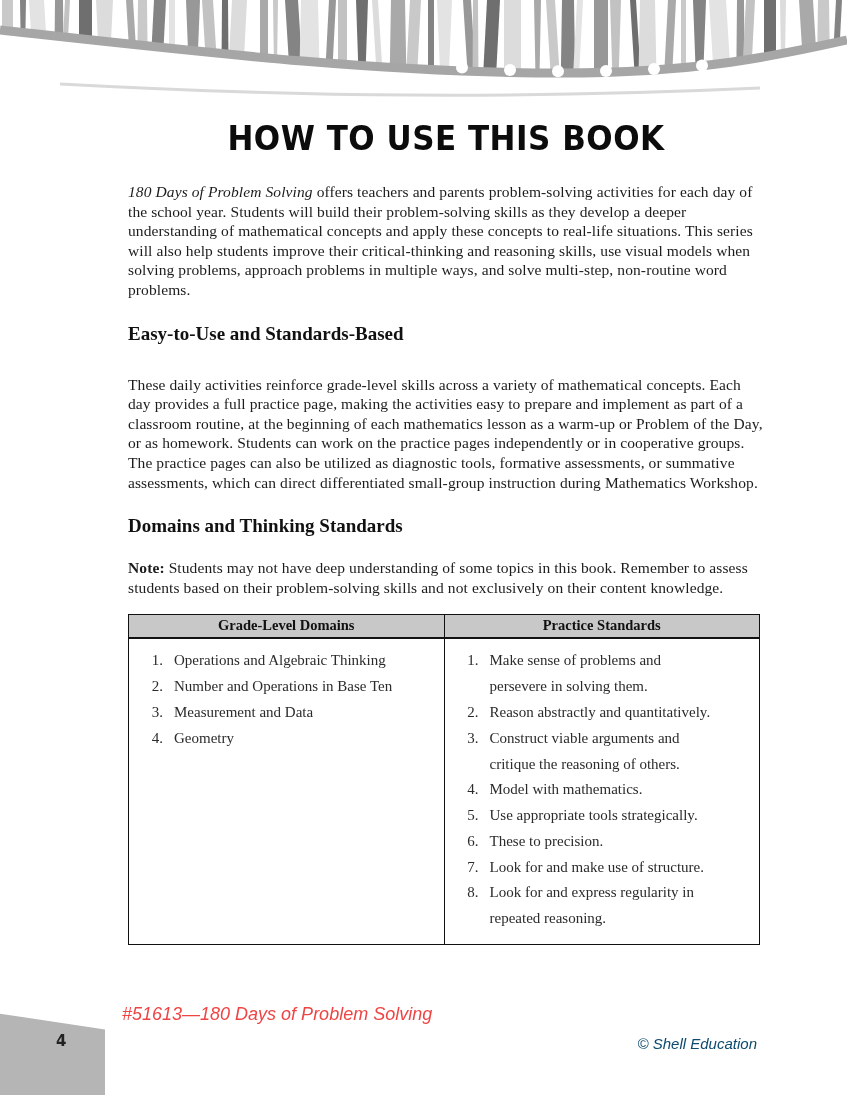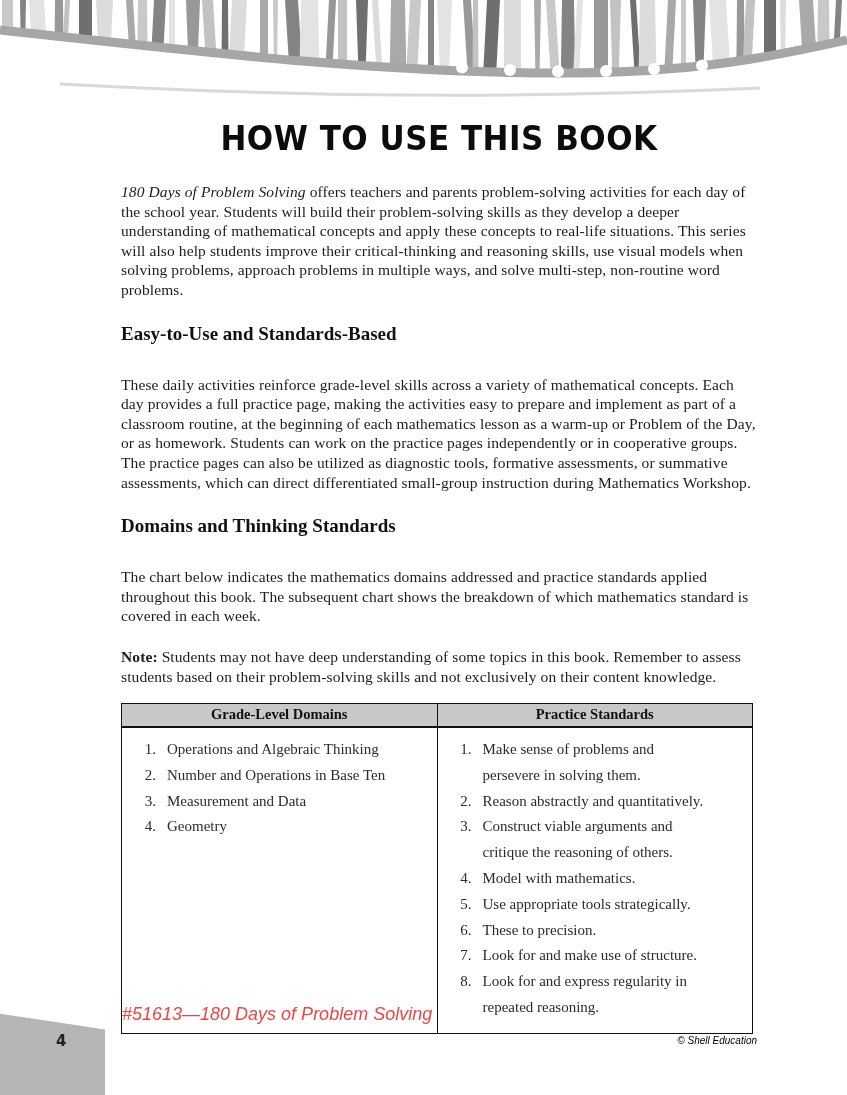--- a/index.html
+++ b/index.html
@@ -1,21 +1,21 @@
 <!DOCTYPE html>
 <html><head>
 <meta charset="utf-8">
 <style>
   html,body{margin:0;padding:0;background:#fff;}
   .page{
     position:relative;width:847px;height:1095px;background:#fff;
     font-family:"Liberation Serif",serif;color:#1c1c1c;overflow:hidden;
   }
   .top-border{position:absolute;top:0;left:0;width:847px;height:100px;pointer-events:none;}
-  .content{position:absolute;left:121px;top:0;width:636px;}
+  .content{position:absolute;left:128px;top:0;width:636px;}
   h1.title{
     margin:120px 0 0;text-align:center;
     font-family:"DejaVu Sans",sans-serif;font-weight:800;font-size:31px;
     letter-spacing:.5px;color:#0c0c0c;transform:scaleY(1.06);
   }
   p.body{font-size:15.5px;line-height:19.6px;margin:30px 0 0;letter-spacing:.1px;}
   p.intro{margin-top:26px;}
   p.intro em{font-style:italic;}
   h2.sec{font-size:19px;font-weight:bold;margin:23px 0 0;color:#111;}
   p.note{margin-top:21px;}
@@ -38,21 +38,21 @@
   .page-number{
     position:absolute;left:56px;top:1032px;
     font-family:"DejaVu Sans",sans-serif;font-weight:bold;font-size:15px;color:#222;
   }
   .footer-book{
     position:absolute;left:122px;top:1004px;
     font-family:"Liberation Sans",sans-serif;font-style:italic;font-size:18px;color:#ef4444;
   }
   .footer-pub{
     position:absolute;right:90px;top:1035px;
-    font-family:"Liberation Sans",sans-serif;font-style:italic;font-size:10px;color:#000000;
+    font-family:"Liberation Sans",sans-serif;font-style:italic;font-size:15px;color:#0c4a6e;
   }
 </style>
 </head>
 <body>
 
 <div class="page">
 
   <div class="top-border">
     <svg id="border-svg" width="847" height="100" viewBox="0 0 847 100" xmlns="http://www.w3.org/2000/svg">
         <g>
@@ -122,21 +122,20 @@
   <div class="content">
 
     <h1 class="title">HOW TO USE THIS BOOK</h1>
 
     <p class="body intro"><em>180 Days of Problem Solving</em><span> offers teachers and parents problem-solving activities for each day of the school year. Students will build their problem-solving skills as they develop a deeper understanding of mathematical concepts and apply these concepts to real-life situations. This series will also help students improve their critical-thinking and reasoning skills, use visual models when solving problems, approach problems in multiple ways, and solve multi-step, non-routine word problems.</span></p>
 
     <h2 class="sec">Easy-to-Use and Standards-Based</h2>
     <p class="body">These daily activities reinforce grade-level skills across a variety of mathematical concepts. Each day provides a full practice page, making the activities easy to prepare and implement as part of a classroom routine, at the beginning of each mathematics lesson as a warm-up or Problem of the Day, or as homework. Students can work on the practice pages independently or in cooperative groups. The practice pages can also be utilized as diagnostic tools, formative assessments, or summative assessments, which can direct differentiated small-group instruction during Mathematics Workshop.</p>
 
     <h2 class="sec">Domains and Thinking Standards</h2>
-    <p class="body">The chart below indicates the mathematics domains addressed and practice standards applied throughout this book. The subsequent chart shows the breakdown of which mathematics standard is covered in each week.</p>
 
     <p class="body note"><strong>Note:</strong><span> Students may not have deep understanding of some topics in this book. Remember to assess students based on their problem-solving skills and not exclusively on their content knowledge.</span></p>
 
     <table class="dom">
       <thead>
         <tr>
           <th>Grade-Level Domains</th>
           <th>Practice Standards</th>
         </tr>
       </thead>

